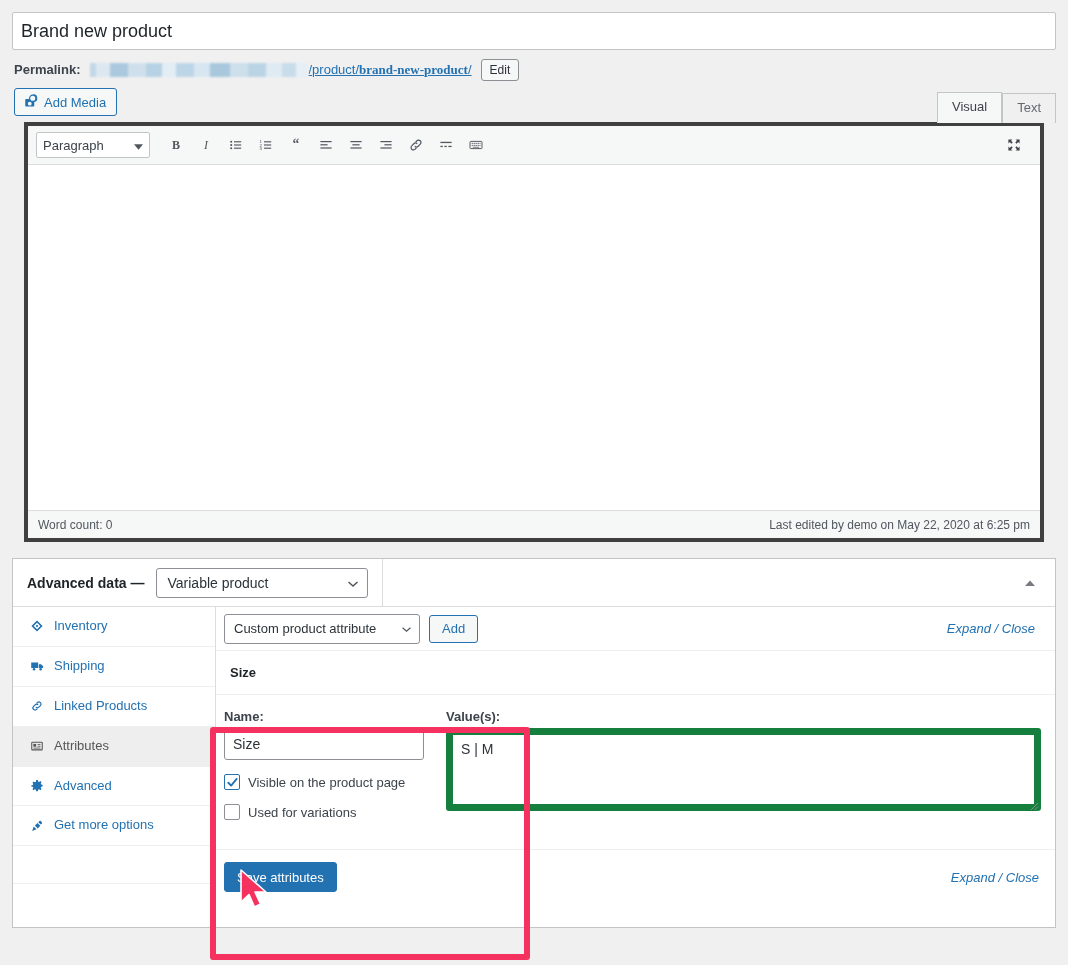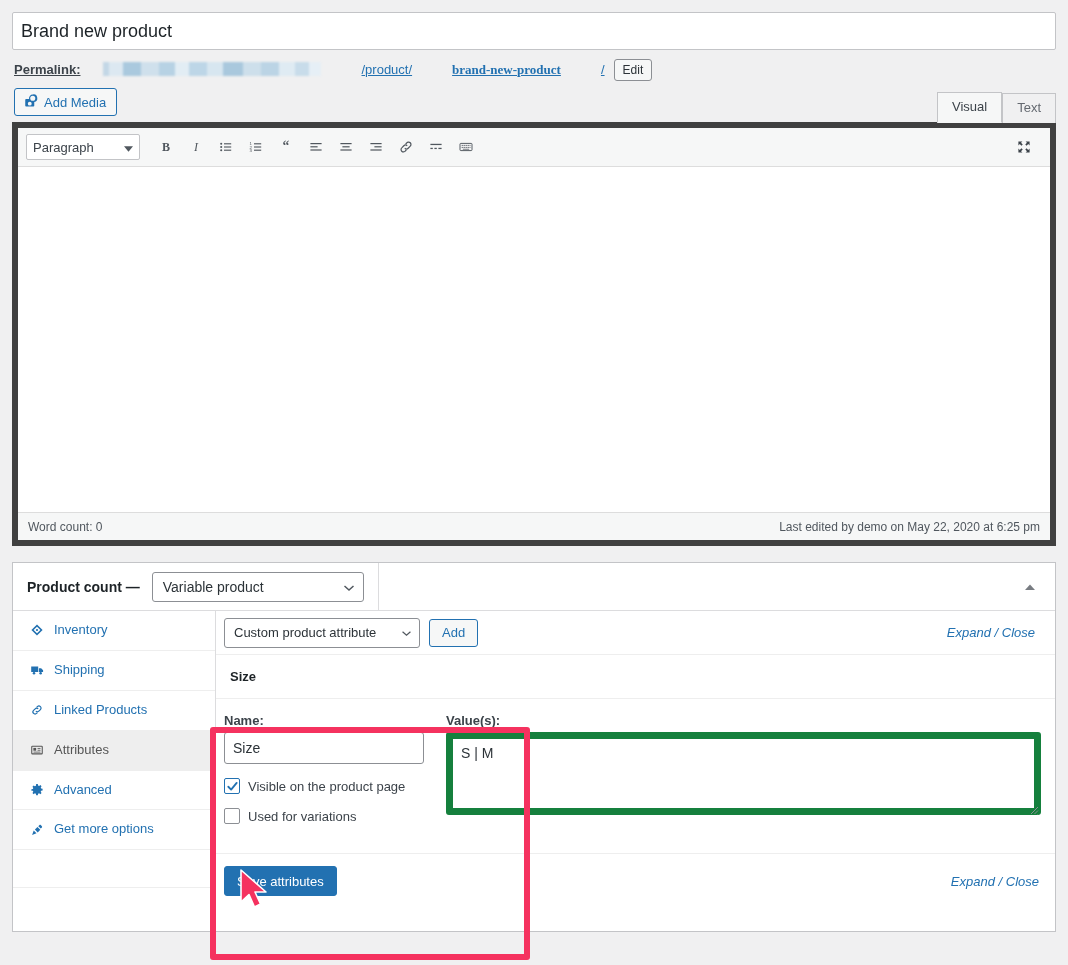--- a/index.html
+++ b/index.html
@@ -34,26 +34,26 @@
 
   
   .permalink-row {
     padding: 9px 14px 0 14px;
     font-size: 13px;
     color: #3c434a;
     display: flex;
     align-items: center;
     height: 30px;
   }
-  .permalink-label { font-weight: bold; margin-right: 23px; text-decoration: underline; }
+  .permalink-label { font-weight: bold; margin-right: 10px; }
   .permalink-link {
     color: #2271b1;
     text-decoration: underline;
     display: inline-flex;
-    gap: 40px;
+    align-items: center;
   }
   .blurred-domain {
     display: inline-block;
     width: 218px;
     height: 14px;
     vertical-align: middle;
     background:
       linear-gradient(90deg,
         #c3d7e6 0px, #c3d7e6 6px,
         #dce8f1 6px, #dce8f1 20px,
@@ -125,22 +125,22 @@
     line-height: 1.2;
   }
   .ed-tab.active {
     background: #f6f7f7;
     color: #3c434a;
     border-bottom: 1px solid #f6f7f7;
   }
 
   
   .editor-box {
-    margin: 0 12px;
-    border: 6px solid #404040;
+    margin: 0 24px;
+    border: 4px solid #404040;
     background: #fff;
   }
   .editor-toolbar {
     background: #f6f7f7;
     border-bottom: 1px solid #ddd;
     height: 39px;
     display: flex;
     align-items: center;
     padding: 0 8px;
     position: relative;
@@ -536,21 +536,21 @@
 
   <div class="editor-footer">
     <span>Word count: 0</span>
     <span>Last edited by demo on May 22, 2020 at 6:25 pm</span>
   </div>
 </div>
 
 <div class="product-panel">
 
   <div class="panel-head">
-    <span class="panel-title">Product count —</span>
+    <span class="panel-title">Advanced data —</span>
     <div class="type-select">
       <span>Variable product</span>
       <span>
         <svg width="12" height="8" viewBox="0 0 12 8" fill="none" stroke="#50575e" stroke-width="1.5">
             <path d="M1.5 2l4.5 4 4.5-4"></path>
           </svg>
       </span>
     </div>
     <div class="panel-sep"></div>
     <div class="collapse-toggle">

